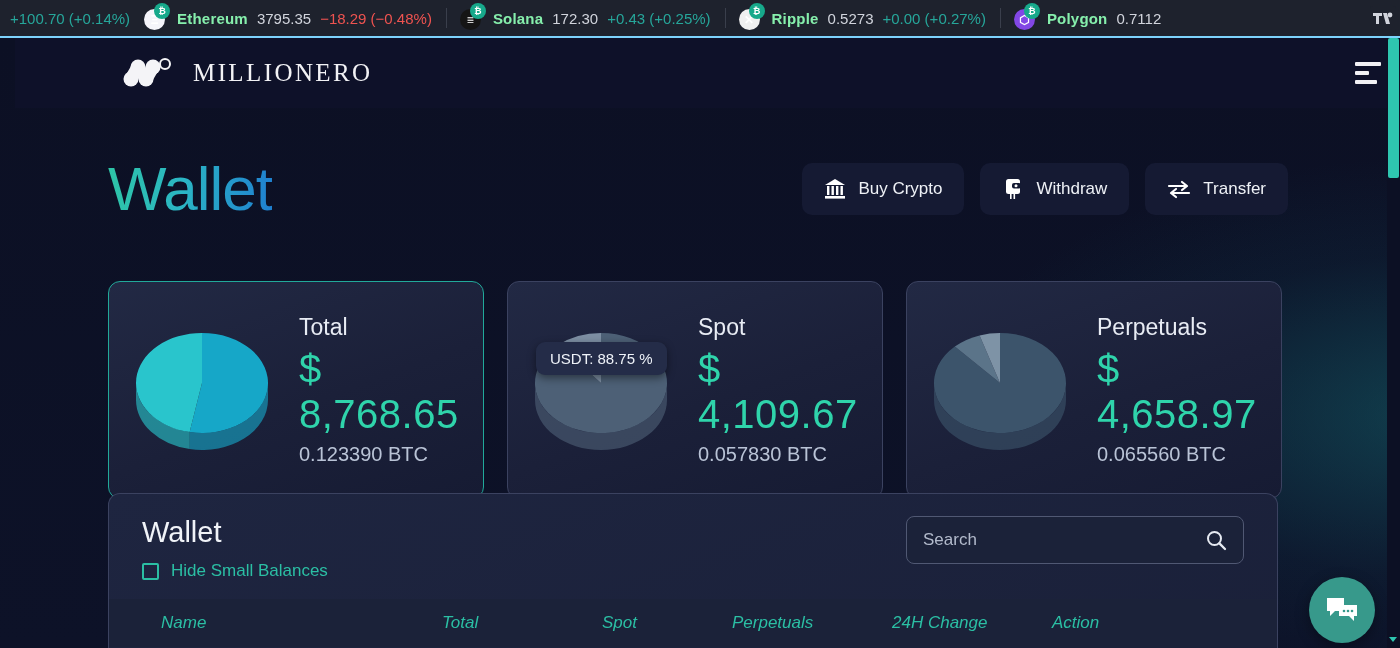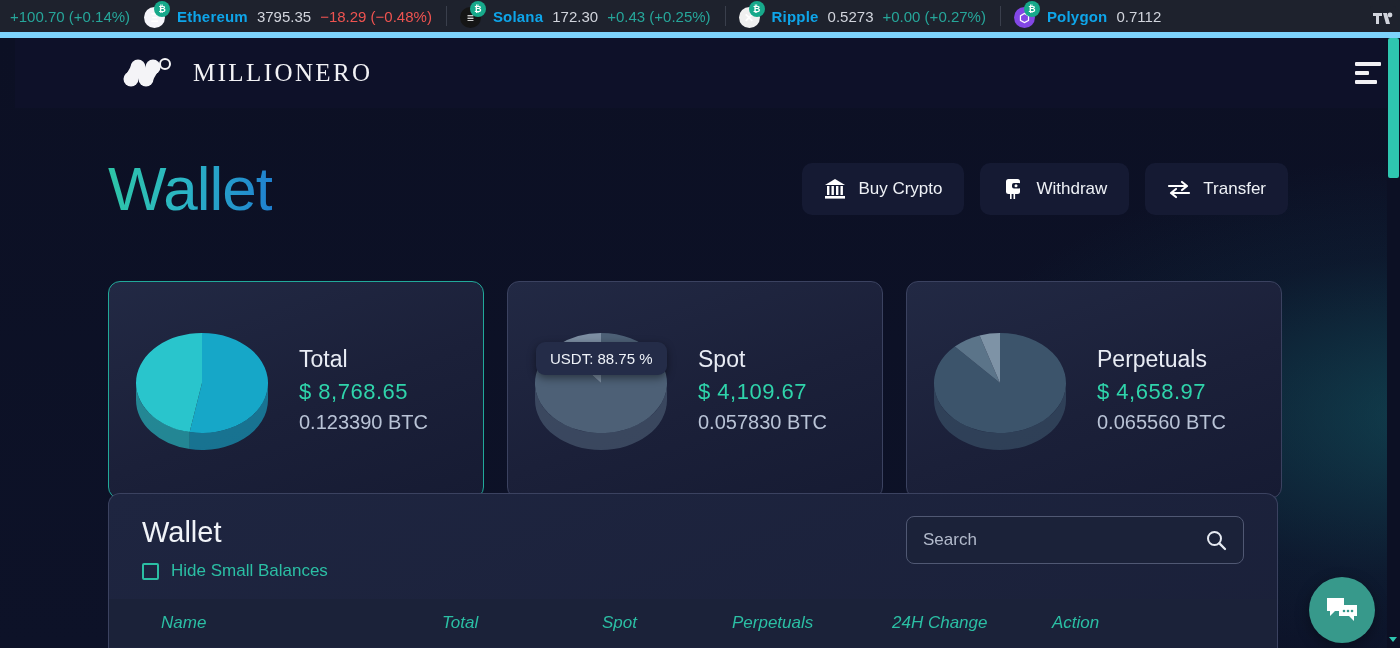--- a/index.html
+++ b/index.html
@@ -14,21 +14,21 @@
 
   
   .ticker-bar {
     position: absolute;
     top: 0; left: 0;
     width: 1400px; height: 38px;
     background: #1e222d;
     display: flex;
     align-items: center;
     overflow: hidden;
-    border-bottom: 6px solid #7dd3fc;
+    border-bottom: 2px solid #7dd3fc;
   }
   .ticker-item {
     display: flex;
     align-items: center;
     height: 38px;
     padding: 0 14px;
     gap: 9px;
     white-space: nowrap;
     position: relative;
   }
@@ -65,21 +65,21 @@
     align-items: center;
     justify-content: center;
     font-size: 12px;
     font-weight: bold;
     color: #fff;
   }
   .coin-eth { background: #f5f5fa; color: #3c3c3d; }
   .coin-sol { background: #151515; color: #14f195; }
   .coin-xrp { background: #f0f0f0; color: #111; }
   .coin-matic { background: #8247e5; color: #fff; }
-  .tk-name { color: #0ea5e9; font-size: 15px; font-weight: bold; letter-spacing: .2px; }
+  .tk-name { color: #86efac; font-size: 15px; font-weight: bold; letter-spacing: .2px; }
   .tk-price { color: #d1d4dc; font-size: 15px; }
   .tk-chg { font-size: 15px; }
   .up { color: #26a69a; }
   .down { color: #ef5350; }
   .tk-first { color: #26a69a; font-size: 15px; padding-left: 10px; }
   .tv-logo {
     position: absolute;
     right: 4px; top: 6px;
     width: 26px; height: 26px;
     background: #1e222d;
@@ -183,21 +183,21 @@
     cursor: pointer;
   }
   .bal-card.active { border-color: #21a99a; }
   .pie-wrap {
     width: 150px; height: 130px;
     position: relative;
     flex: 0 0 150px;
   }
   .bal-info { padding-left: 22px; }
   .bal-label { color: #e8ecf4; font-size: 23px; margin-bottom: 6px; }
-  .bal-usd { color: #2fd4ab; font-size: 22px; letter-spacing: .5px; }
+  .bal-usd { color: #2fd4ab; font-size: 40px; letter-spacing: .5px; }
   .bal-btc { color: #b9c3d6; font-size: 20px; margin-top: 6px; }
   .pie-tooltip {
     position: absolute;
     left: 28px; top: 60px;
     background: #242c48;
     border-radius: 9px;
     padding: 8px 14px;
     color: #eef2f8;
     font-size: 15px;
     white-space: nowrap;

